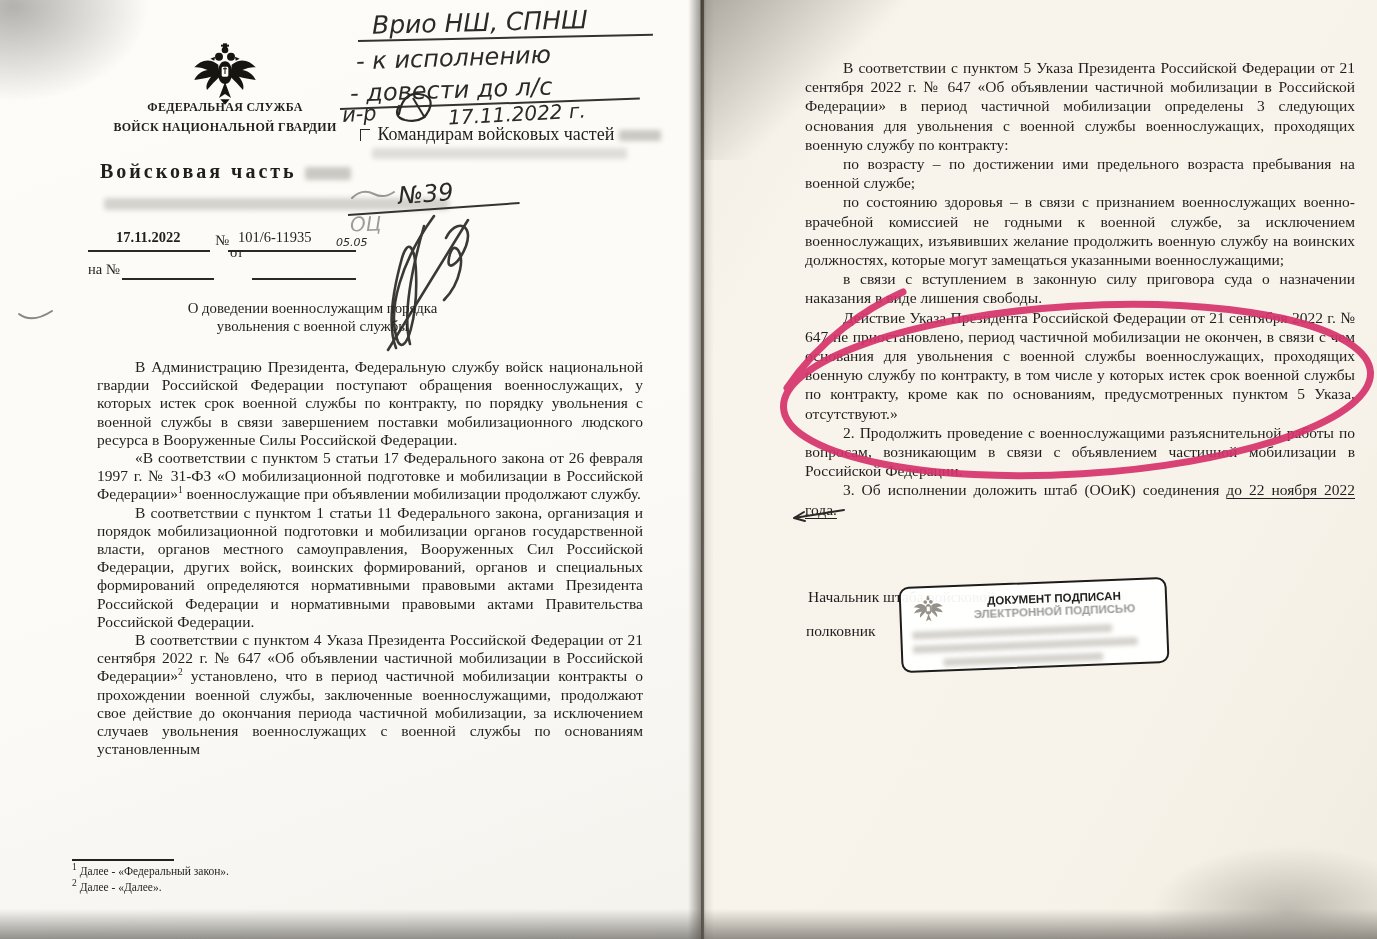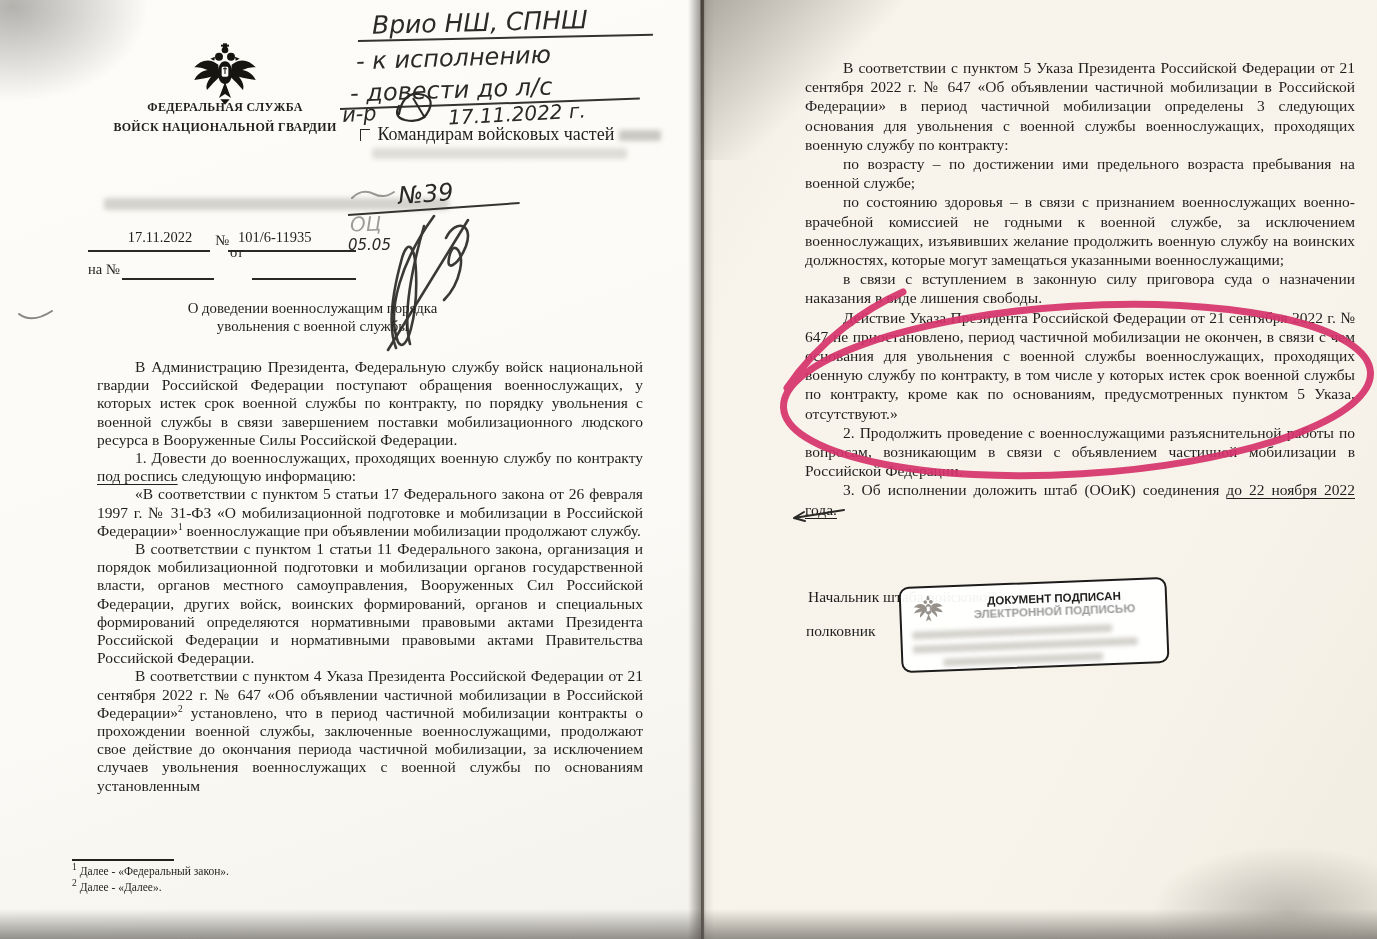--- a/index.html
+++ b/index.html
@@ -88,41 +88,44 @@
       </g>
       <rect x="44" y="36" width="12" height="17" rx="3" fill="#fdfcf9" stroke="#17150f" stroke-width="2"></rect>
       <path d="M47 40 h6 M50 38 v10" stroke="#17150f" stroke-width="1.6"></path>
     </svg>
 
     <div class="org">
       <div>ФЕДЕРАЛЬНАЯ СЛУЖБА</div>
       <div>ВОЙСК НАЦИОНАЛЬНОЙ ГВАРДИИ</div>
     </div>
 
+    <div class="unit-title">
+      <span>Войсковая часть</span>
+      <span class="blur-inline" style="width:46px;height:13px;"></span>
+    </div>
 
     <div class="blur" style="left:104px;top:198px;width:345px;height:12px;"></div>
 
-    <div class="req" style="left:110px;top:229px;width:100px;text-align:center;">17.11.2022</div>
+    <div class="req" style="left:116px;top:229px;width:100px;font-weight:bold;">17.11.2022</div>
     <div class="req" style="left:215px;top:232px;">№</div>
     <div class="req" style="left:238px;top:229px;">101/6-11935</div>
     <div class="uline" style="left:88px;top:250px;width:122px;"></div>
     <div class="uline" style="left:228px;top:250px;width:128px;"></div>
     <div class="req" style="left:88px;top:261px;">на №</div>
     <div class="uline" style="left:122px;top:278px;width:92px;"></div>
     <div class="req" style="left:230px;top:244px;">от</div>
     <div class="uline" style="left:252px;top:278px;width:104px;"></div>
 
     <div class="subject">
       <div>О доведении военнослужащим порядка</div>
       <div>увольнения с военной службы</div>
     </div>
 
     <div class="body body-left">
         <p class="para"><span>В Администрацию Президента, Федеральную службу войск национальной гвардии Российской Федерации поступают обращения военнослужащих, у которых истек срок военной службы по контракту, по порядку увольнения с военной службы в связи завершением поставки мобилизационного людского ресурса в Вооруженные Силы Российской Федерации.</span></p>
-        <p class="para"><span>1. Довести до военнослужащих, проходящих военную службу по контракту </span><span class="u">под роспись</span><span> следующую информацию:</span></p>
         <p class="para"><span>«В соответствии с пунктом 5 статьи 17 Федерального закона от 26 февраля 1997 г. № 31-ФЗ «О мобилизационной подготовке и мобилизации в Российской Федерации»</span><sup>1</sup><span> военнослужащие при объявлении мобилизации продолжают службу.</span></p>
         <p class="para"><span>В соответствии с пунктом 1 статьи 11 Федерального закона, организация и порядок мобилизационной подготовки и мобилизации органов государственной власти, органов местного самоуправления, Вооруженных Сил Российской Федерации, других войск, воинских формирований, органов и специальных формирований определяются нормативными правовыми актами Президента Российской Федерации и нормативными правовыми актами Правительства Российской Федерации.</span></p>
         <p class="para"><span>В соответствии с пунктом 4 Указа Президента Российской Федерации от 21 сентября 2022 г. № 647 «Об объявлении частичной мобилизации в Российской Федерации»</span><sup>2</sup><span> установлено, что в период частичной мобилизации контракты о прохождении военной службы, заключенные военнослужащими, продолжают свое действие до окончания периода частичной мобилизации, за исключением случаев увольнения военнослужащих с военной службы по основаниям установленным</span></p>
       </div>
 
     <div class="fn-sep"></div>
     <div class="footnotes">
         <div><sup>1</sup><span> Далее - «Федеральный закон».</span></div>
         <div><sup>2</sup><span> Далее - «Далее».</span></div>
       </div>
@@ -200,21 +203,21 @@
     <span class="blur-inline" style="width:42px;height:11px;"></span>
   </div>
   <div class="blur" style="left:372px;top:148px;width:255px;height:11px;opacity:.4;"></div>
 
   <div class="hw" style="left:398px;top:180px;font-size:24px;transform:rotate(-4deg);">№39</div>
   <svg class="annot-svg" style="left:348px;top:182px;width:50px;height:26px;" viewBox="0 0 50 26">
     <path d="M4 16 Q14 6 26 12 Q36 17 46 10" stroke="#3a3835" stroke-width="2" fill="none" opacity=".5" stroke-linecap="round"></path>
   </svg>
   <div class="hw-ul" style="left:348px;top:214px;width:172px;transform:rotate(-4deg);"></div>
   <div class="hw" style="left:350px;top:212px;font-size:20px;opacity:.45;transform:rotate(-2deg);">ОЦ</div>
-  <div class="hw" style="left:348px;top:236px;font-size:15px;">05.05</div>
+  <div class="hw" style="left:336px;top:236px;font-size:11px;">05.05</div>
   <svg class="annot-svg" style="left:372px;top:210px;width:120px;height:150px;" viewBox="0 0 120 150">
     <g stroke="#262522" stroke-width="2.6" fill="none" stroke-linecap="round" opacity=".9">
       <path d="M62 6 C30 50 14 100 26 132 C34 146 46 108 44 62 C43 36 36 28 30 48 C20 84 16 118 24 138"></path>
       <path d="M52 16 C40 58 30 104 38 134"></path>
       <path d="M74 28 C84 8 102 14 94 36 C86 56 72 64 78 44 C82 30 92 42 88 60 C85 74 78 84 72 90"></path>
       <path d="M16 140 L96 10"></path>
     </g>
   </svg>
 
   <svg class="annot-svg" style="left:775px;top:278px;width:602px;height:218px;" viewBox="0 0 602 218">

